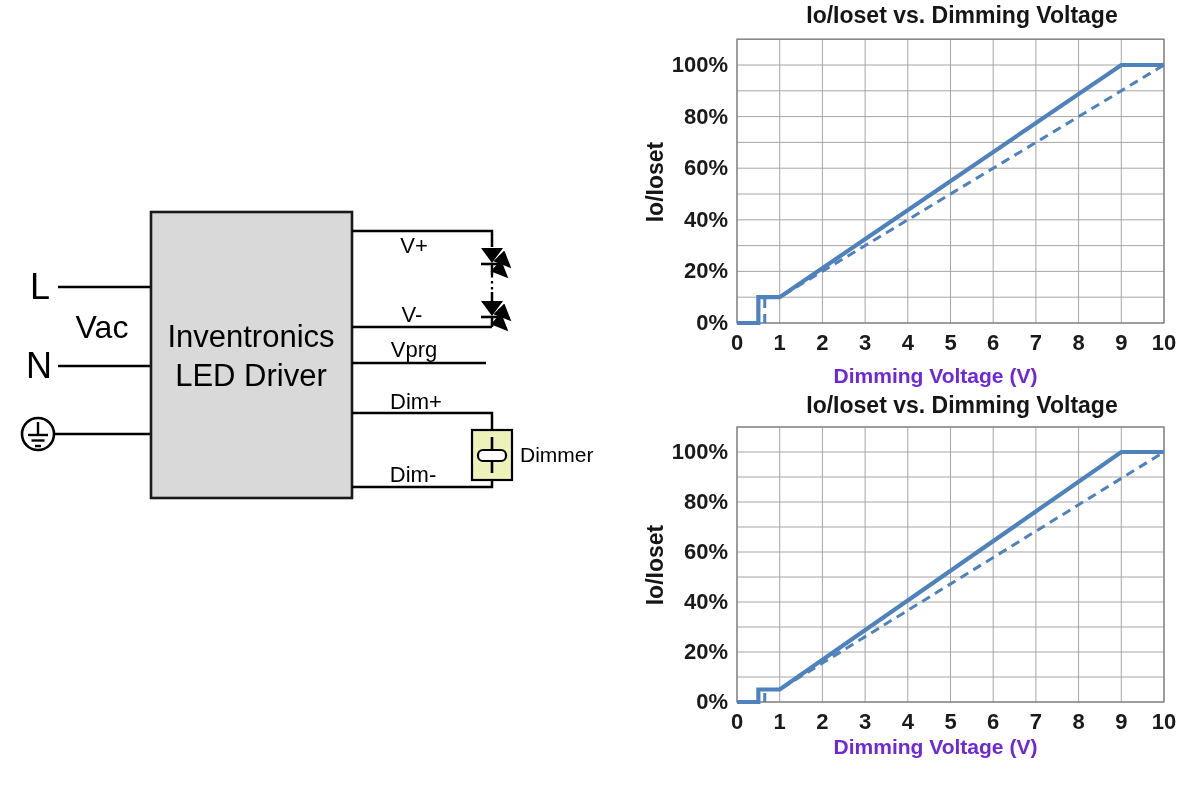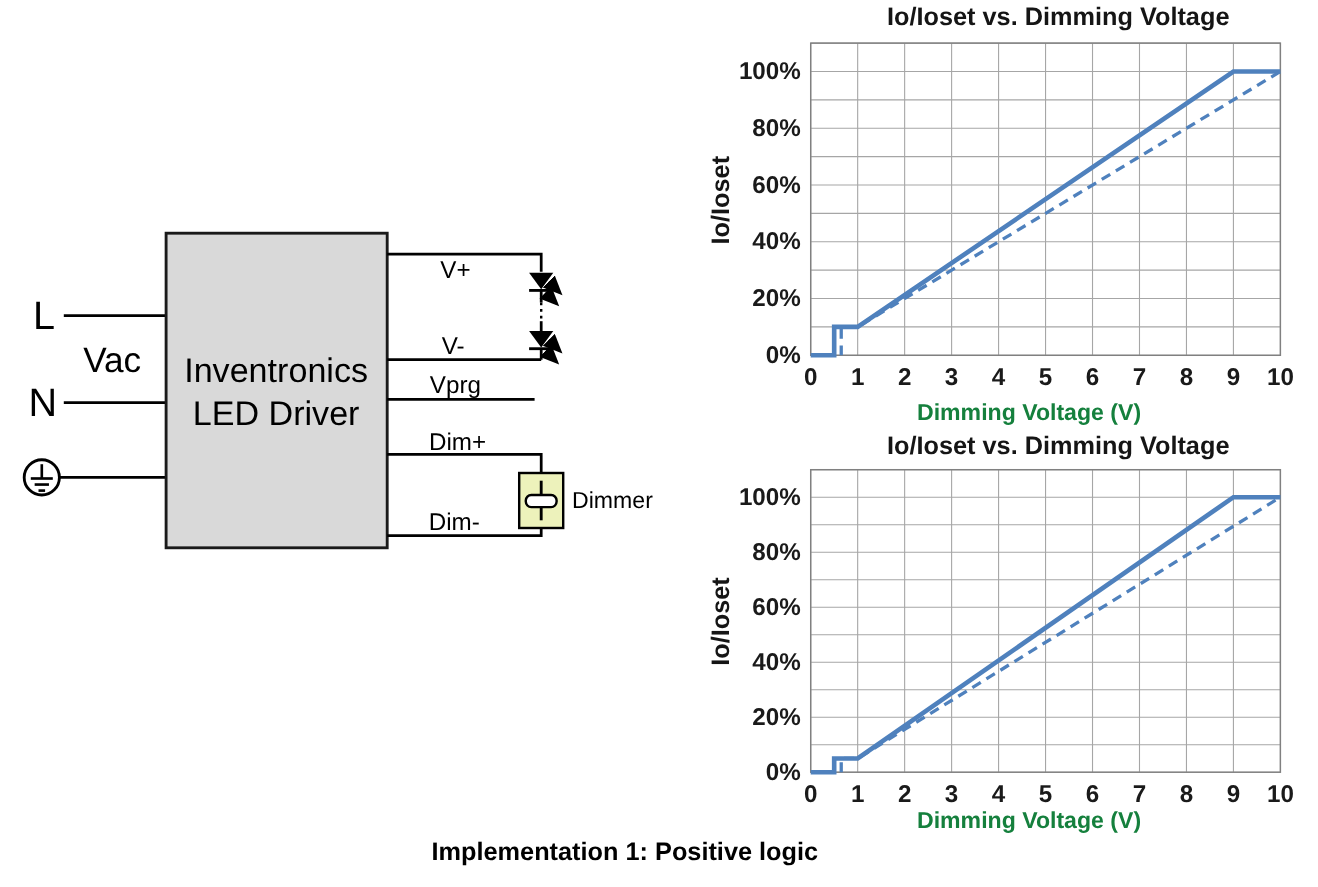--- a/index.html
+++ b/index.html
@@ -1,21 +1,21 @@
 <!DOCTYPE html>
 <html><head>
 <meta charset="utf-8">
 <style>
   html,body{margin:0;padding:0;background:#fff;}
   #page{position:relative;width:1198px;height:806px;background:#ffffff;overflow:hidden;
         font-family:"Liberation Sans",sans-serif;}
   .c-title{position:absolute;width:530px;left:697px;text-align:center;
            font-weight:bold;font-size:23px;color:#151515;white-space:nowrap;}
   .c-xtitle{position:absolute;width:427px;left:722px;text-align:center;
-            font-weight:bold;font-size:21px;color:#15803d;white-space:nowrap;}
+            font-weight:bold;font-size:21px;color:#6d28d9;white-space:nowrap;}
   .c-ytitle{position:absolute;left:565px;width:180px;height:26px;line-height:26px;
             text-align:center;font-weight:bold;font-size:23px;color:#151515;
             transform:rotate(-90deg);white-space:nowrap;}
   .caption{position:absolute;left:268px;top:761px;width:600px;text-align:center;
            font-weight:bold;font-size:23px;color:#000;}
   svg{position:absolute;}
   svg text{font-family:"Liberation Sans",sans-serif;fill:#000;}
   .dbig{font-size:36px;}
   .dvac{font-size:32px;}
   .ddriver{font-size:31px;}
@@ -184,14 +184,13 @@
       <text class="tick" x="330.5" y="339" text-anchor="middle">5</text>
       <text class="tick" x="373.2" y="339" text-anchor="middle">6</text>
       <text class="tick" x="415.9" y="339" text-anchor="middle">7</text>
       <text class="tick" x="458.6" y="339" text-anchor="middle">8</text>
       <text class="tick" x="501.3" y="339" text-anchor="middle">9</text>
       <text class="tick" x="544" y="339" text-anchor="middle">10</text>
     </svg>
   <div class="c-ytitle" style="top:552px">Io/Ioset</div>
   <div class="c-xtitle" style="top:735px">Dimming Voltage (V)</div>
 
-  <div class="caption">Implementation 1: Positive logic</div>
 </div>
 
 </body></html>

